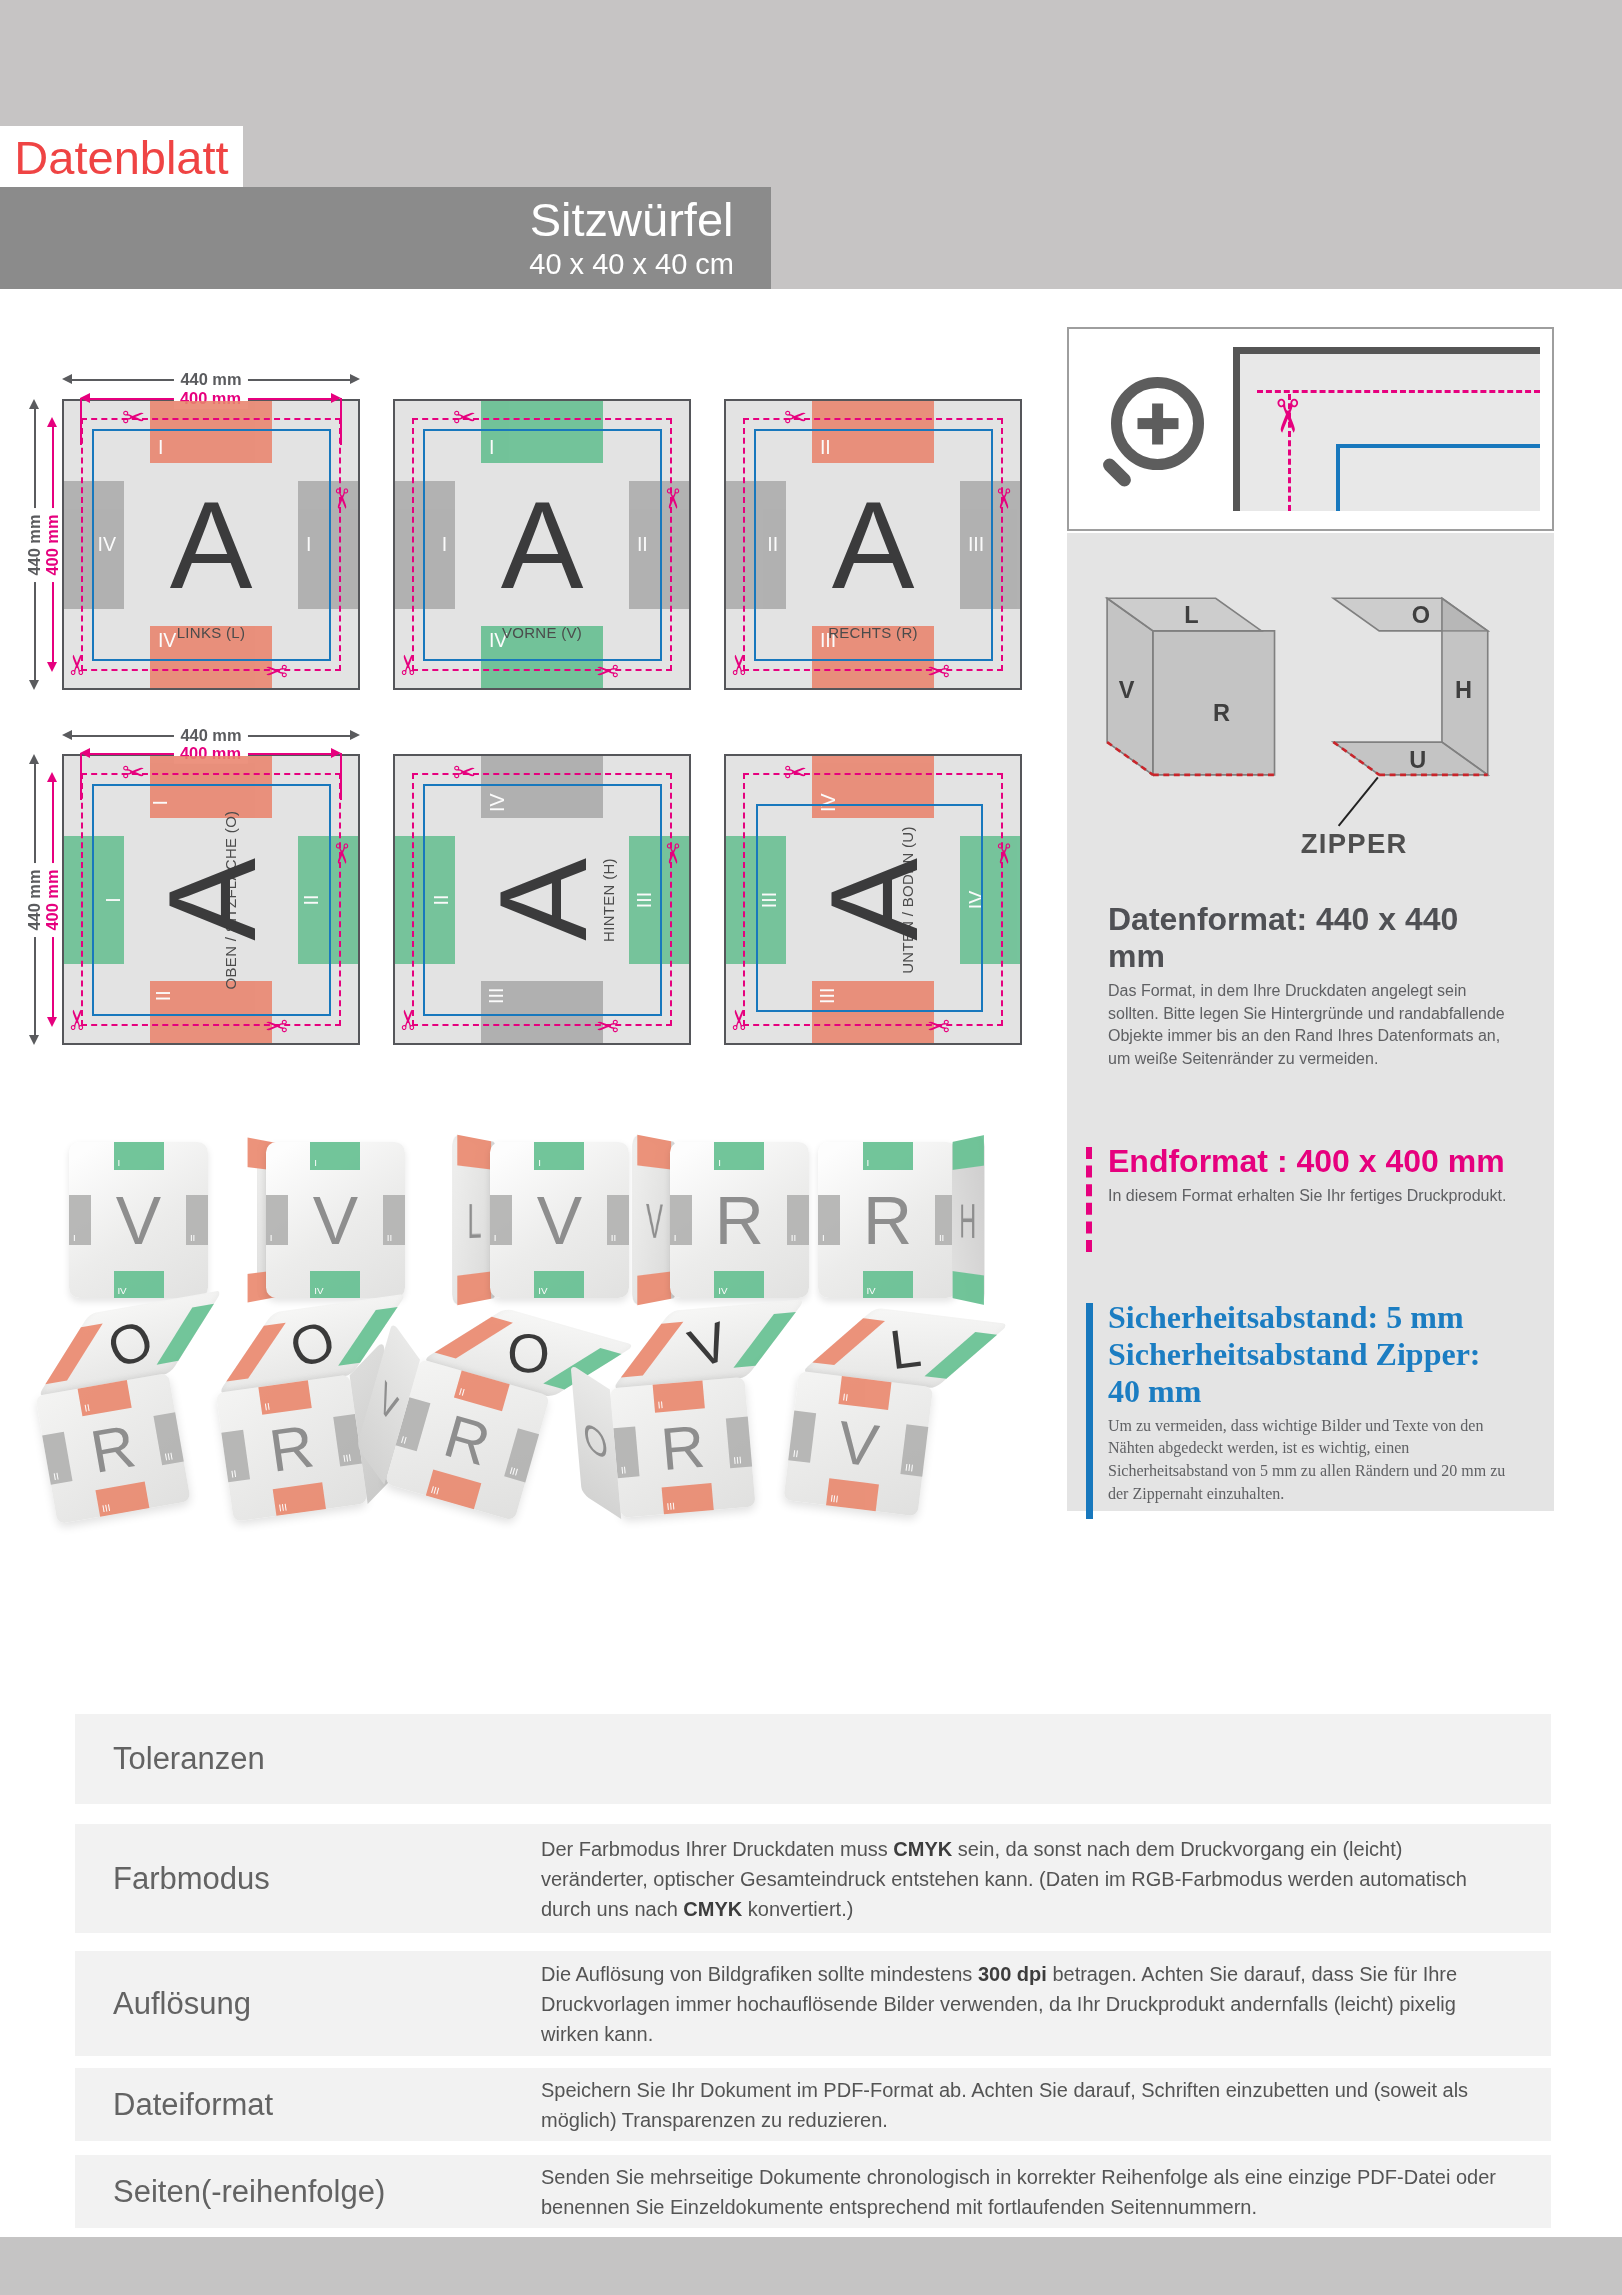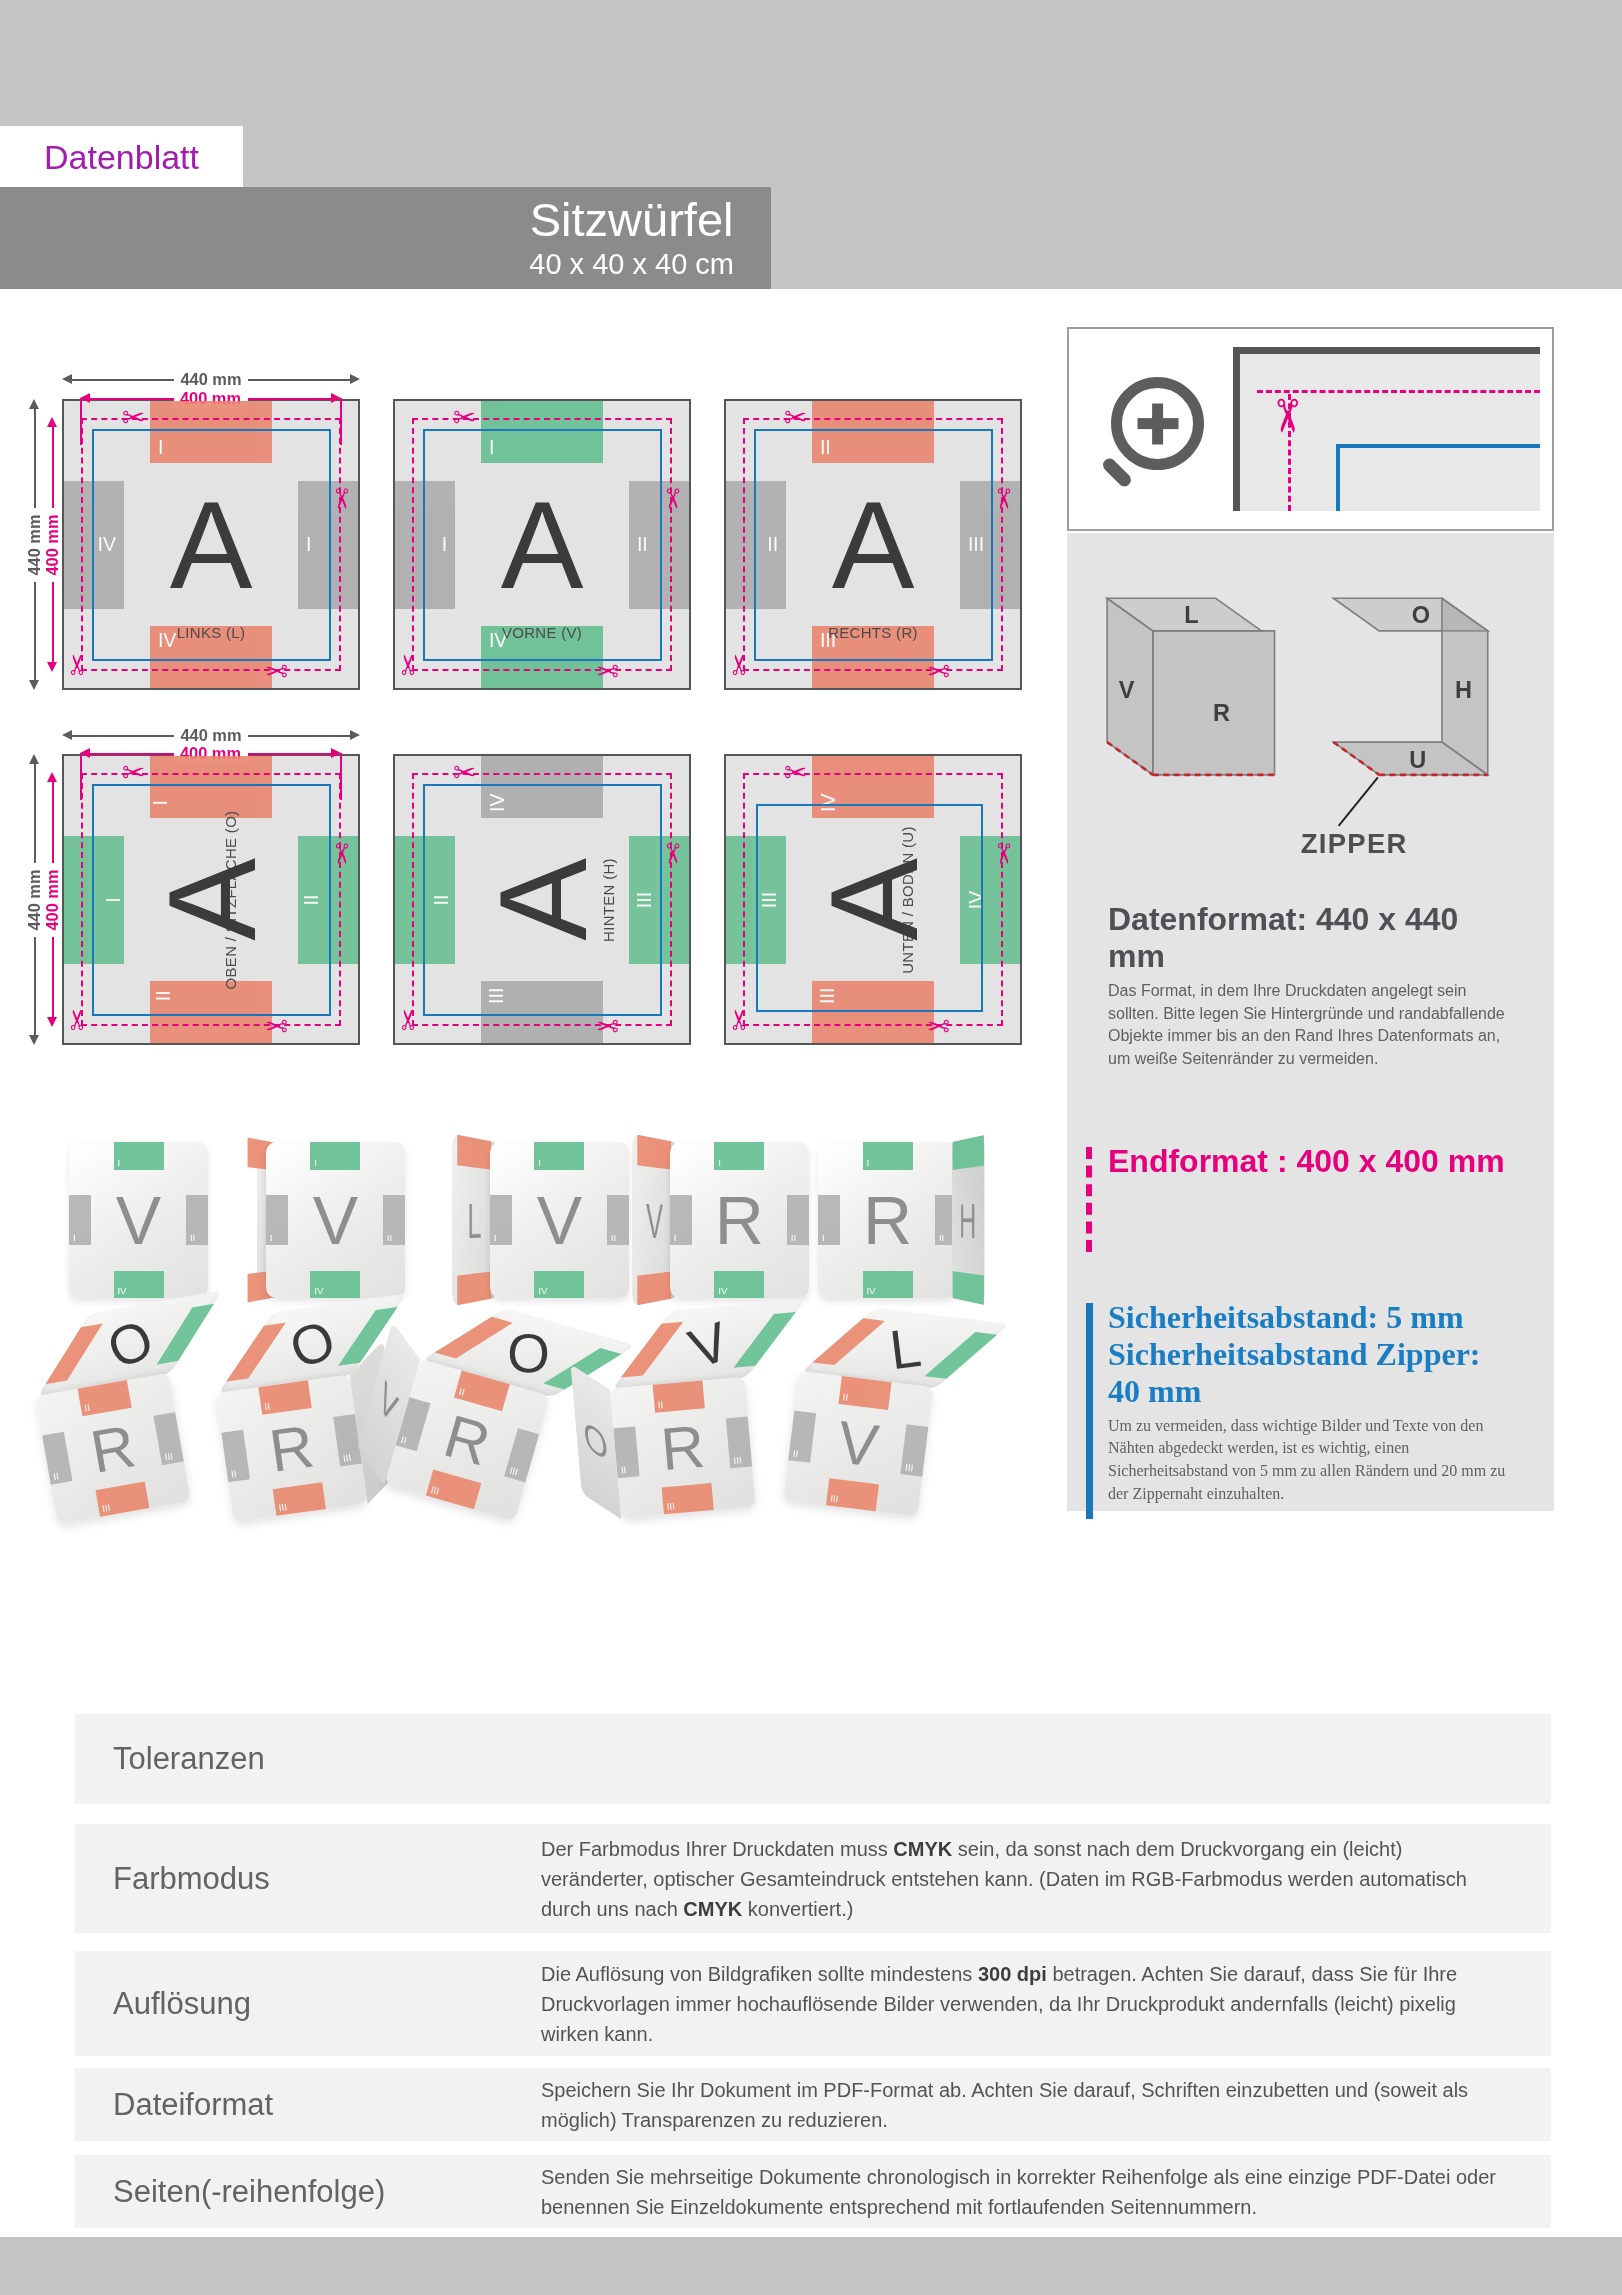--- a/index.html
+++ b/index.html
@@ -3,21 +3,21 @@
 <meta charset="utf-8">
 <style>
   html,body{margin:0;padding:0;background:#ffffff;}
   #page{position:relative;width:1623px;height:2295px;background:#ffffff;
         font-family:"Liberation Sans",sans-serif;overflow:hidden;}
 
   
   .hdr-bg{position:absolute;left:0;top:0;width:1623px;height:289px;background:#c6c4c4;}
   .hdr-whitebox{position:absolute;left:0;top:126px;width:243px;height:62px;background:#ffffff;
         display:flex;align-items:center;justify-content:center;}
-  .hdr-whitebox span{font-size:34px;color:#a21caf;}
+  .hdr-whitebox span{font-size:47px;color:#ef4444;}
   .hdr-band{position:absolute;left:0;top:187px;width:771px;height:102px;background:#8b8b8b;}
   .hdr-band .ttl{position:absolute;right:37px;top:50%;transform:translateY(-50%);text-align:center;color:#fff;}
   .hdr-band .l1{font-size:47px;font-weight:500;line-height:1.05;}
   .hdr-band .l2{font-size:29px;font-weight:400;margin-top:3.9px;}
 
   
   .panel{position:absolute;width:298px;height:291px;background:#e3e3e3;border:2.6px solid #55565a;box-sizing:border-box;}
   .flap{position:absolute;left:50%;transform:translateX(-50%);width:122px;height:62px;opacity:.88;z-index:1;}
   .flap.ftop{top:0;}
   .flap.fbot{bottom:0;}
@@ -396,20 +396,21 @@
       <line x1="448" y1="334" x2="388" y2="408" stroke="#222" stroke-width="3"></line>
       <text x="330" y="450" font-size="42" font-weight="bold" fill="#4f4f4f" letter-spacing="2">ZIPPER</text>
     </svg>
 
     <div class="iblock b-daten">
       <h3>Datenformat: 440 x 440 mm</h3>
       <p>Das Format, in dem Ihre Druckdaten angelegt sein sollten. Bitte legen Sie Hintergründe und randabfallende Objekte immer bis an den Rand Ihres Datenformats an, um weiße Seitenränder zu vermeiden.</p>
     </div>
     <div class="iblock b-end">
       <h3>Endformat : 400 x 400 mm</h3>
+      <p>In diesem Format erhalten Sie Ihr fertiges Druckprodukt.</p>
     </div>
     <div class="iblock b-sich">
       <h3>Sicherheitsabstand: 5 mm</h3>
       <h3 class="h2nd">Sicherheitsabstand Zipper: 40 mm</h3>
       <p>Um zu vermeiden, dass wichtige Bilder und Texte von den Nähten abgedeckt werden, ist es wichtig, einen Sicherheitsabstand von 5 mm zu allen Rändern und 20 mm zu der Zippernaht einzuhalten.</p>
     </div>
   </div>
 
   <div id="cubes">
       <div class="pcube" style="left: 69px; top: 1142px;">

